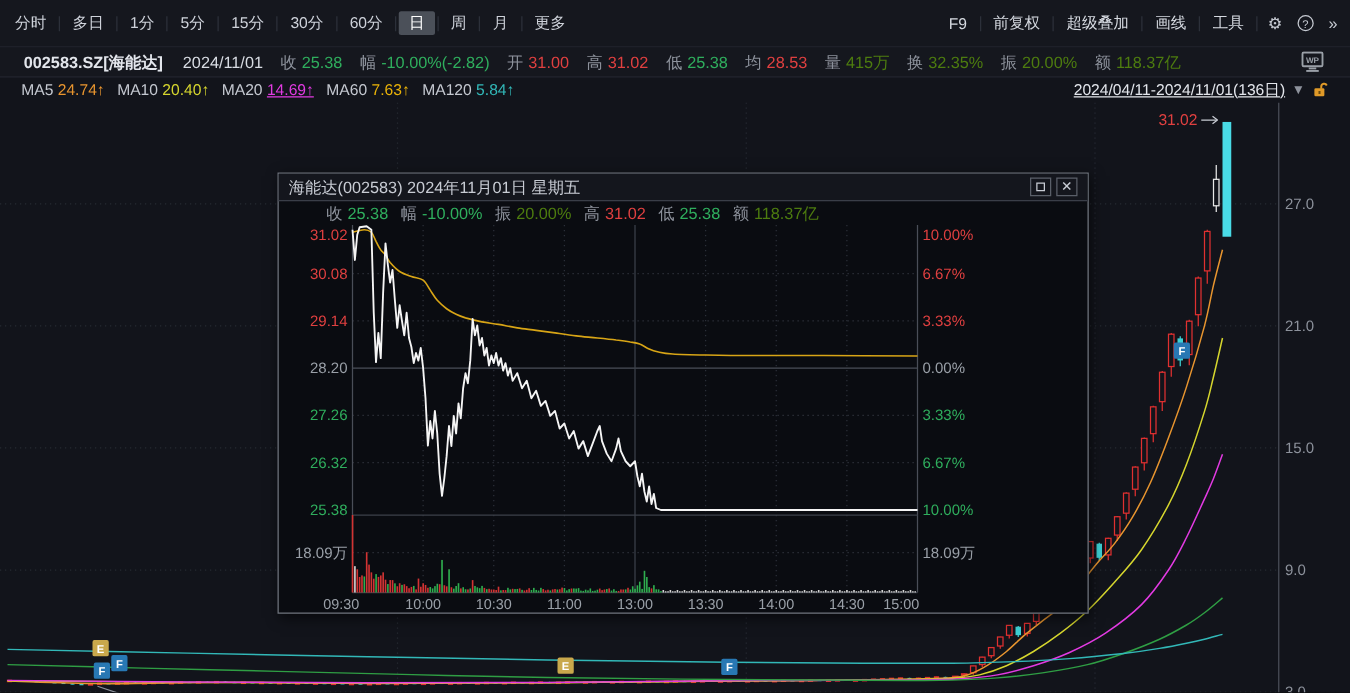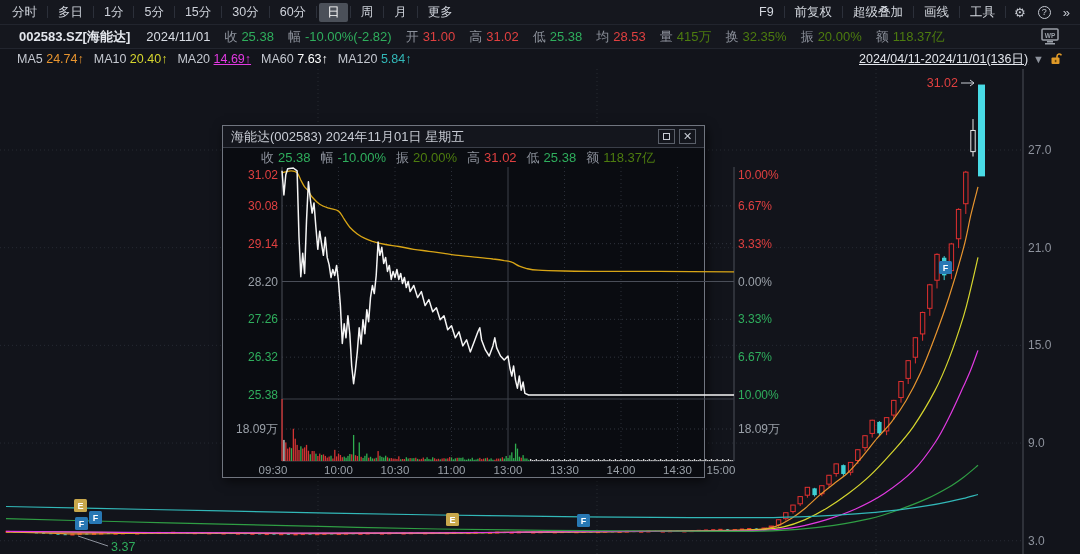--- a/index.html
+++ b/index.html
@@ -1,20 +1,20 @@
 <!DOCTYPE html>
 <html><head>
 <meta charset="utf-8">
 <style>
   html,body{margin:0;padding:0;background:#0b0d11;}
   *{box-sizing:border-box;}
   body{font-family:"Liberation Sans","DejaVu Sans",sans-serif;}
   .stage{position:relative;width:1080px;height:554px;background:#12141b;overflow:hidden;color:#d8dce3;}
   
-  .row1{height:25px;background:#15171e;border-bottom:1px solid #22252e;display:flex;align-items:center;font-size:12.5px;padding:0 4px;}
+  .row1{height:38px;background:#15171e;border-bottom:1px solid #22252e;display:flex;align-items:center;font-size:12.5px;padding:0 4px;}
   .row2{height:24px;background:#15171e;border-bottom:1px solid #22252e;display:flex;align-items:center;font-size:13px;padding:0 19px;white-space:nowrap;}
   .row3{height:20px;display:flex;align-items:center;font-size:12.5px;padding:0 17px;white-space:nowrap;}
   .ptab{padding:1px 8px;color:#ced2da;cursor:pointer;}
   .ptab.active{background:#4b5059;color:#ffffff;border-radius:2px;}
   .vsep{width:1px;height:12px;background:#2c303a;margin:0 2px;display:inline-block;}
   .tb-right{margin-left:auto;display:flex;align-items:center;}
   .tb-btn{padding:1px 8px;color:#d5d9e0;cursor:pointer;}
   .icon-btn{padding:0 6px;color:#c6cad2;cursor:pointer;font-size:13px;}
   .circle-q{display:inline-flex;align-items:center;justify-content:center;width:13px;height:13px;border:1px solid #c6cad2;border-radius:50%;font-size:9px;margin:0 6px;color:#c6cad2;cursor:pointer;}
   .ifield{margin-right:14px;}
@@ -25,21 +25,21 @@
   .code{font-weight:700;color:#e3e6ec;margin-right:16px;}
   .idate{color:#d8dce3;margin-right:14px;}
   .ma-item{margin-right:10px;color:#c4c8d0;}
   .range-link{color:#e3e6ec;text-decoration:underline;cursor:pointer;}
   .caret{color:#8d929c;margin:0 5px;font-size:11px;cursor:pointer;}
   .wp-icon{margin-left:auto;cursor:pointer;display:flex;align-items:center;}
   
   .chart-region{position:relative;width:1080px;height:488px;}
   #main-svg{position:absolute;left:0;top:0;}
   
-  .popup{position:absolute;left:222px;top:56px;width:483px;height:353px;background:#0a0c11;border:1px solid #70757f;box-shadow:2px 3px 10px rgba(0,0,0,.6);}
+  .popup{position:absolute;left:222px;top:56px;width:649px;height:353px;background:#0a0c11;border:1px solid #70757f;box-shadow:2px 3px 10px rgba(0,0,0,.6);}
   .popup-title{height:22px;display:flex;align-items:center;background:#14161d;border-bottom:1px solid #3a3e48;font-size:13px;color:#c8ccd4;padding:0 8px;}
   .pt-btn{width:17px;height:15px;border:1px solid #5a5f69;display:inline-flex;align-items:center;justify-content:center;margin-left:4px;color:#c8ccd4;font-size:11px;cursor:pointer;}
   .pt-sq{width:7px;height:7px;border:1px solid #c8ccd4;display:inline-block;}
   .popup-stats{height:19px;display:flex;align-items:center;font-size:13px;padding:0 4px 0 38px;}
   .popup-stats .ifield{margin-right:10px;}
   svg text{font-family:"Liberation Sans","DejaVu Sans",sans-serif;}
 </style>
 </head>
 <body>
 
@@ -111,21 +111,21 @@
         <rect x="6" y="15" width="10" height="1.5" fill="#9aa0a8"></rect>
       </svg>
     </span>
   </div>
 
   <div class="row3">
     <span id="ma-items" style="display:flex;align-items:center;">
         <span class="ma-item"><span>MA5 </span><span style="color: rgb(232, 149, 47);">24.74↑</span></span>
         <span class="ma-item"><span>MA10 </span><span style="color: rgb(214, 214, 46);">20.40↑</span></span>
         <span class="ma-item"><span>MA20 </span><span style="color: rgb(226, 58, 226); text-decoration: underline;">14.69↑</span></span>
-        <span class="ma-item"><span>MA60 </span><span style="color: #ffffff;">7.63↑</span></span>
+        <span class="ma-item"><span>MA60 </span><span style="color: #eab308;">7.63↑</span></span>
         <span class="ma-item"><span>MA120 </span><span style="color: rgb(50, 184, 184);">5.84↑</span></span>
       </span>
     <span style="margin-left:auto;display:flex;align-items:center;text-align:right;">
       <span class="range-link">2024/04/11-2024/11/01(136日)</span>
       <span class="caret">▼</span>
       <span style="display:inline-flex;">
         <svg width="14" height="14" viewBox="0 0 14 14">
           <path d="M8 6 V4.2 a2.3 2.3 0 0 1 4.4 -0.8" fill="none" stroke="#e09a28" stroke-width="1.6"></path>
           <rect x="2.5" y="5.5" width="8" height="6.5" rx="1" fill="#e09a28"></rect>
           <rect x="5.8" y="7.8" width="1.6" height="2.4" fill="#6b4a0e"></rect>

